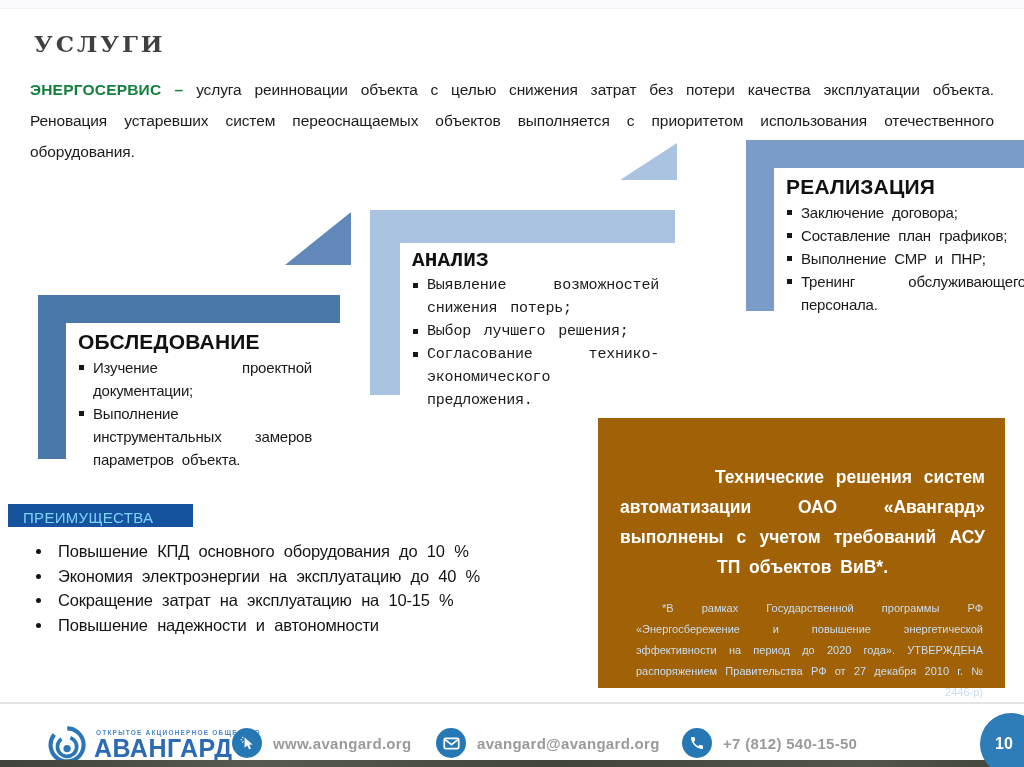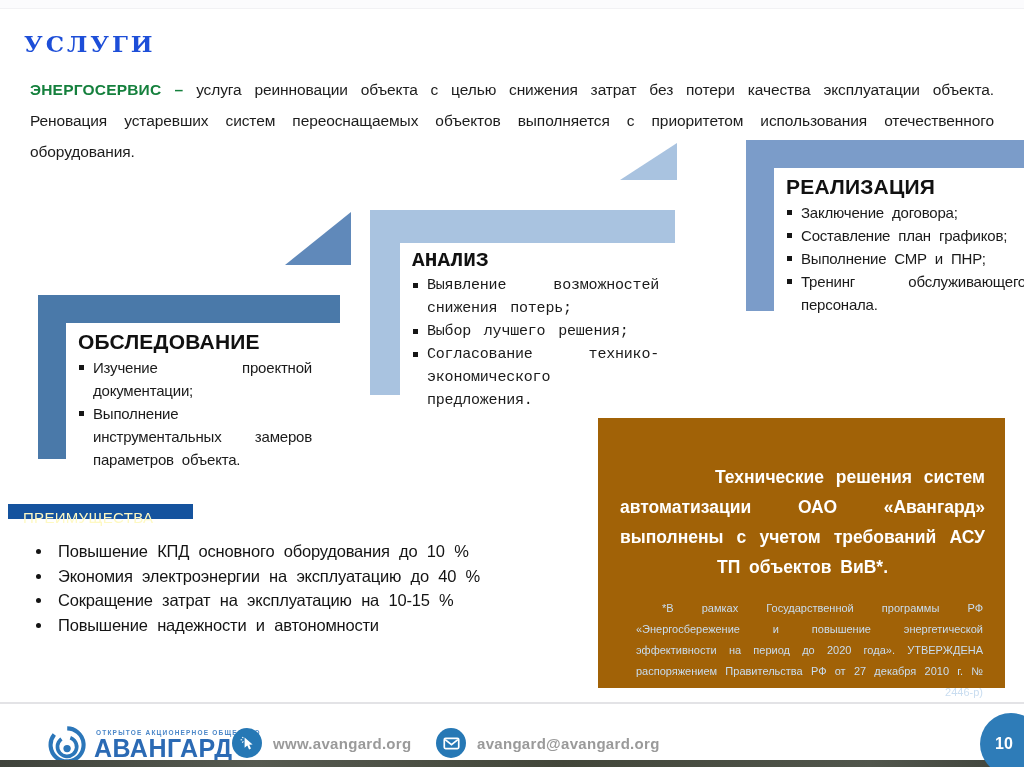--- a/index.html
+++ b/index.html
@@ -11,23 +11,23 @@
     color:#1a1a1a;
     overflow:hidden;
   }
 
   
   .top-edge { position:absolute; top:0; left:0; width:100%; height:9px;
     background:#fbfbfd; border-bottom:1px solid #f1f1f4; }
 
   
   .page-title {
-    position:absolute; left:24px; top:30px;
+    position:absolute; left:34px; top:30px;
     font-family:"DejaVu Serif", serif;
-    font-size:23px; letter-spacing:3px; color:#1d4ed8;
+    font-size:23px; letter-spacing:3px; color:#404040;
   }
 
   
   .intro {
     position:absolute; left:30px; top:74px; width:964px;
     font-size:15.5px; line-height:31px; text-align:justify;
     word-spacing:3px; letter-spacing:-0.1px; color:#1c1c1c;
   }
   .intro .term { color:#15803d; font-weight:bold; letter-spacing:0.2px; }
 
@@ -60,22 +60,22 @@
 
   
   .tri { position:absolute; width:0; height:0; }
   .tri-1 { left:285px; top:212px;
     border-bottom:53px solid #6089ba; border-left:66px solid transparent; }
   .tri-2 { left:620px; top:143px;
     border-bottom:37px solid #a9c3e0; border-left:57px solid transparent; }
 
   
   .adv-band {
-    position:absolute; left:8px; top:504px; width:185px; height:15px;
-    background:#15539e; color:#fef9c3; font-size:15px; line-height:27px;
+    position:absolute; left:8px; top:504px; width:185px; height:23px;
+    background:#15539e; color:#7dd3fc; font-size:15px; line-height:27px;
     padding-left:15px; letter-spacing:0.3px;
   }
   .adv-list {
     position:absolute; left:30px; top:539px; width:560px; list-style:none;
   }
   .adv-list li {
     position:relative; padding-left:28px; font-size:16.5px; line-height:24.5px;
     word-spacing:5px; letter-spacing:-0.2px; color:#141414;
   }
   .adv-list li::before {
@@ -228,20 +228,28 @@
   <div class="contact contact-mail">
     <span class="badge">
       <svg width="17" height="15" viewBox="0 0 20 17">
         <rect x="1.5" y="2.5" width="17" height="12" rx="1.5" fill="none" stroke="#fff" stroke-width="2"></rect>
         <path d="M2.5 4 L10 10 L17.5 4" fill="none" stroke="#fff" stroke-width="2"></path>
       </svg>
     </span>
     <span class="ctext">avangard@avangard.org</span>
   </div>
 
+  <div class="contact contact-phone">
+    <span class="badge">
+      <svg width="16" height="16" viewBox="0 0 24 24">
+        <path fill="#fff" d="M20.01 15.38c-1.23 0-2.42-.2-3.53-.56-.35-.12-.74-.03-1.01.24l-1.57 1.97c-2.83-1.35-5.48-3.9-6.89-6.83l1.95-1.66c.27-.28.35-.67.24-1.02-.37-1.11-.56-2.3-.56-3.53 0-.54-.45-.99-.99-.99H4.19c-.54 0-1.19.24-1.19.99C3 12.28 11.73 21 20.01 21c.71 0 .99-.63.99-1.18v-3.45c0-.54-.45-.99-.99-.99z"></path>
+      </svg>
+    </span>
+    <span class="ctext">+7 (812) 540-15-50</span>
+  </div>
 
 </div>
 
 <div class="page-badge">
   <span>10</span>
 </div>
 
 <div class="bottom-strip"></div>
 
 </body></html>

